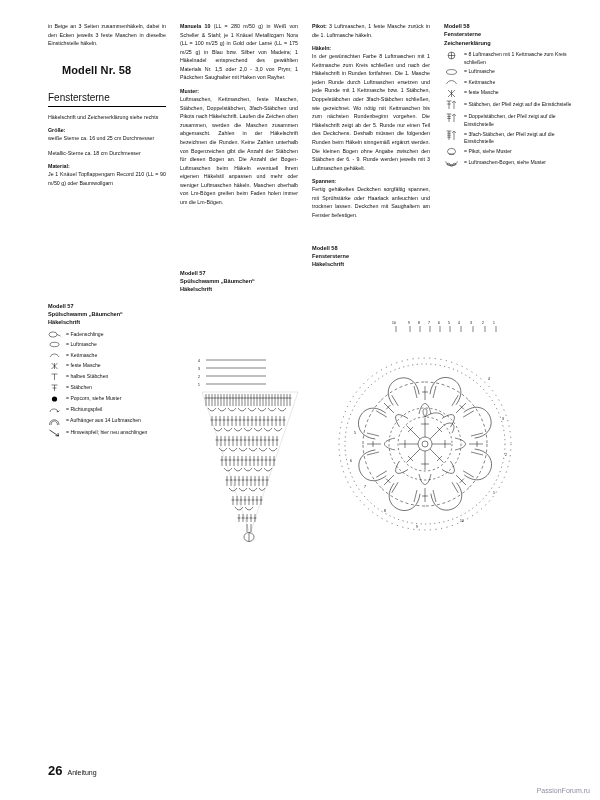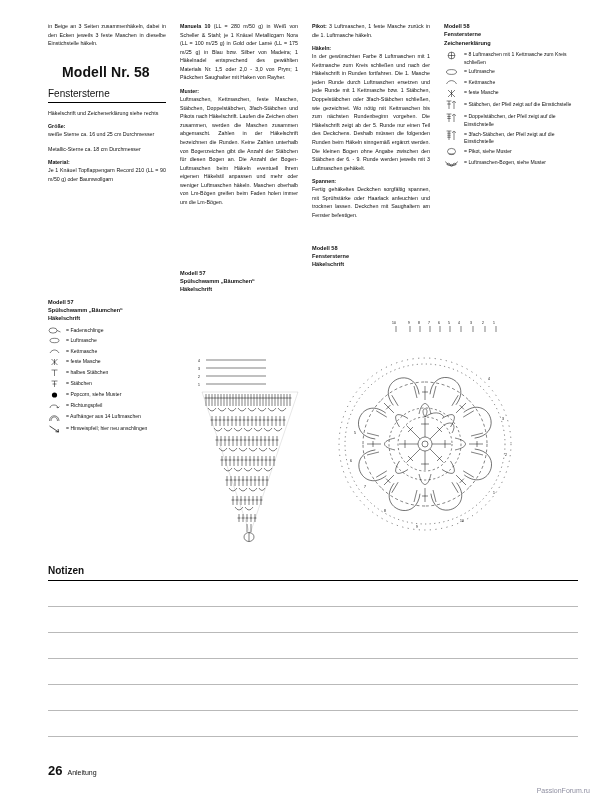--- a/index.html
+++ b/index.html
@@ -29,23 +29,23 @@
 
   p, .tx {
     font-size:5.3px;
     line-height:1.62;
     text-align:justify;
     margin:0 0 6px 0;
   }
   .b { font-weight:bold; }
 
   .modelltitle {
-    font-size:14px;
+    font-size:11px;
     font-weight:bold;
-    margin:16px 0 8px 0;
+    margin:16px 0 16px 0;
     letter-spacing:0.1px;
     padding-left:14px;
   }
   .modellsub {
     font-size:10px;
     font-weight:normal;
     border-bottom:1px solid #000;
     padding-bottom:3px;
     margin:0 0 6px 0;
   }
@@ -563,29 +563,19 @@
         <text x="86" y="212">9</text>
         <text x="130" y="206">10</text>
         <text x="163" y="178">1</text>
         <text x="175" y="140">2</text>
         <text x="172" y="104">3</text>
         <text x="158" y="64">4</text>
       </g>
     </svg>
   </div>
 
-  <div class="notizen-wrap">
-    <div class="notizen-title">Notizen</div>
-    <div class="rule"></div>
-    <div class="line-row"></div>
-    <div class="line-row"></div>
-    <div class="line-row"></div>
-    <div class="line-row"></div>
-    <div class="line-row"></div>
-    <div class="line-row"></div>
-  </div>
 
   <div class="footer">
     <span class="pg">26</span><span>Anleitung</span>
   </div>
   <div class="watermark">PassionForum.ru</div>
 
 </div>
 
 </body></html>

